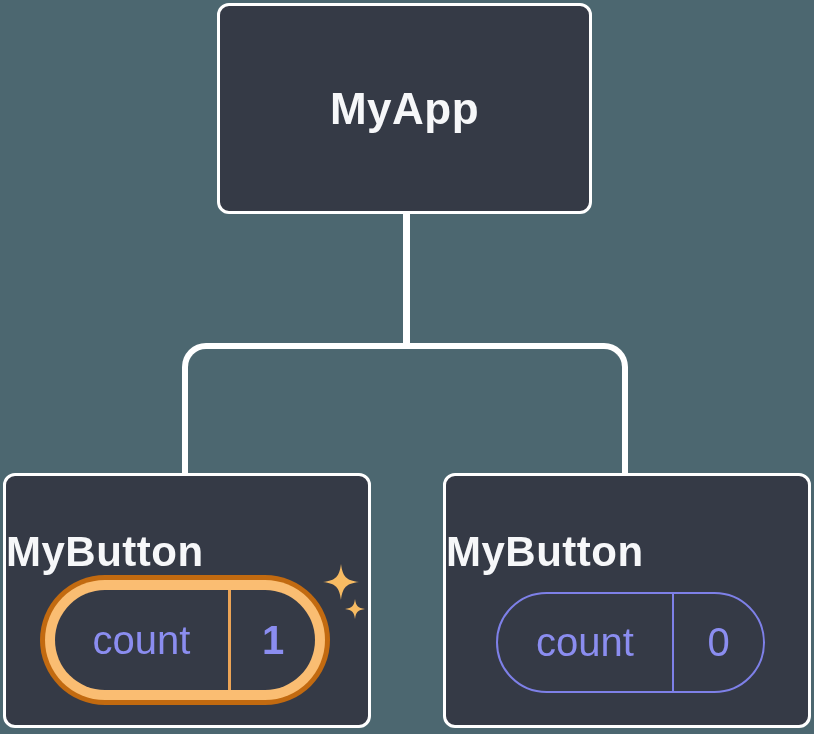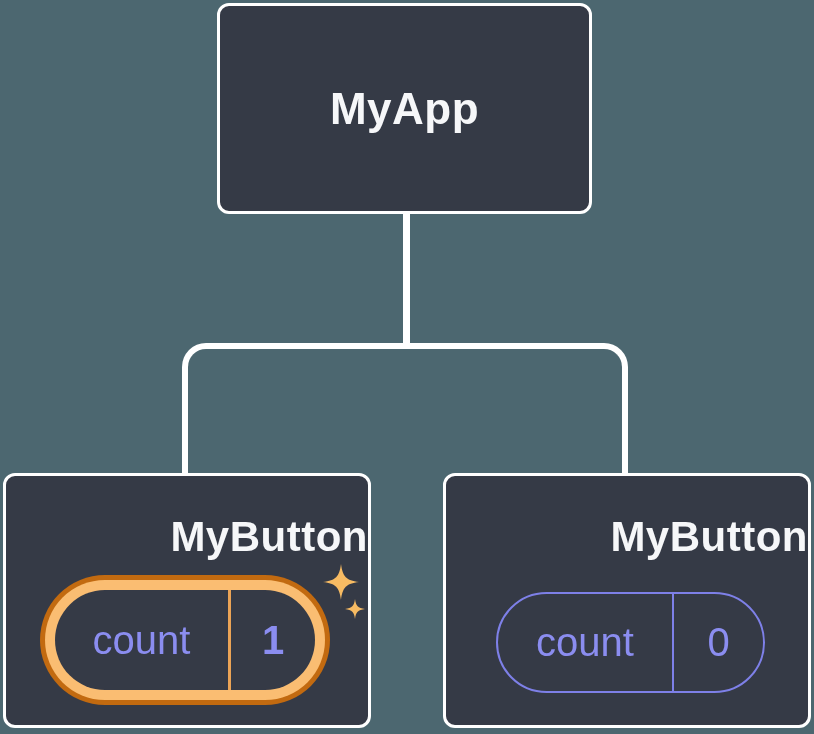--- a/index.html
+++ b/index.html
@@ -56,22 +56,22 @@
   }
   .node-child {
     top: 473px;
     height: 255px;
   }
   .node-child-left  { left: 3px;   width: 368px; }
   .node-child-right { left: 443px; width: 368px; }
   .child-title {
     position: absolute;
     left: 0; right: 0;
-    top: 37px;
-    text-align: right;
+    top: 52px;
+    text-align: left;
     color: #F6F7F9;
     font-size: 42px;
     font-weight: 600;
     letter-spacing: 0.5px;
   }
   
   .pill-hl-outer {
     position: absolute;
     left: 34px; top: 99px;
     width: 290px; height: 130px;

